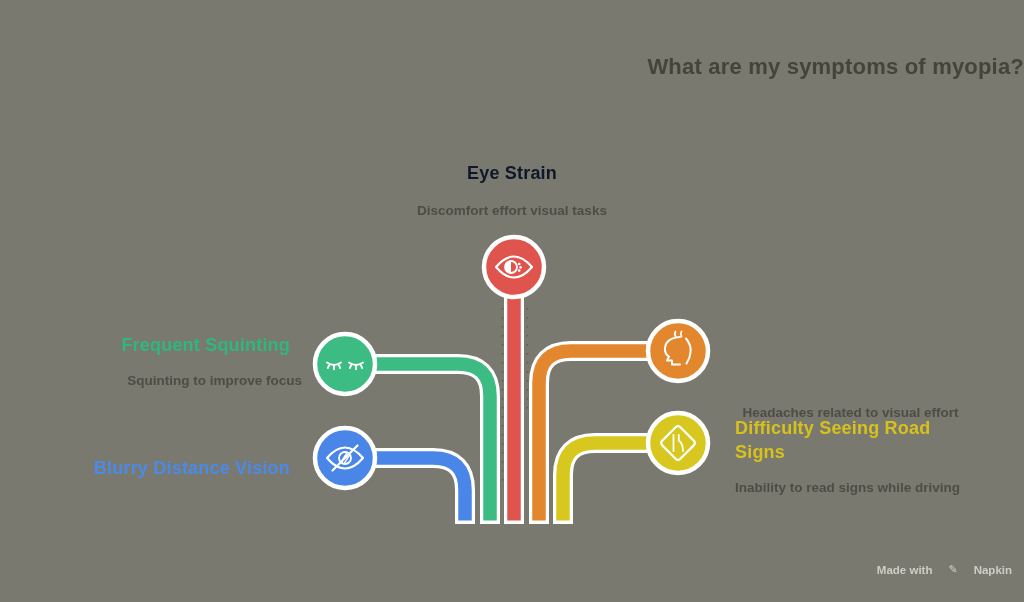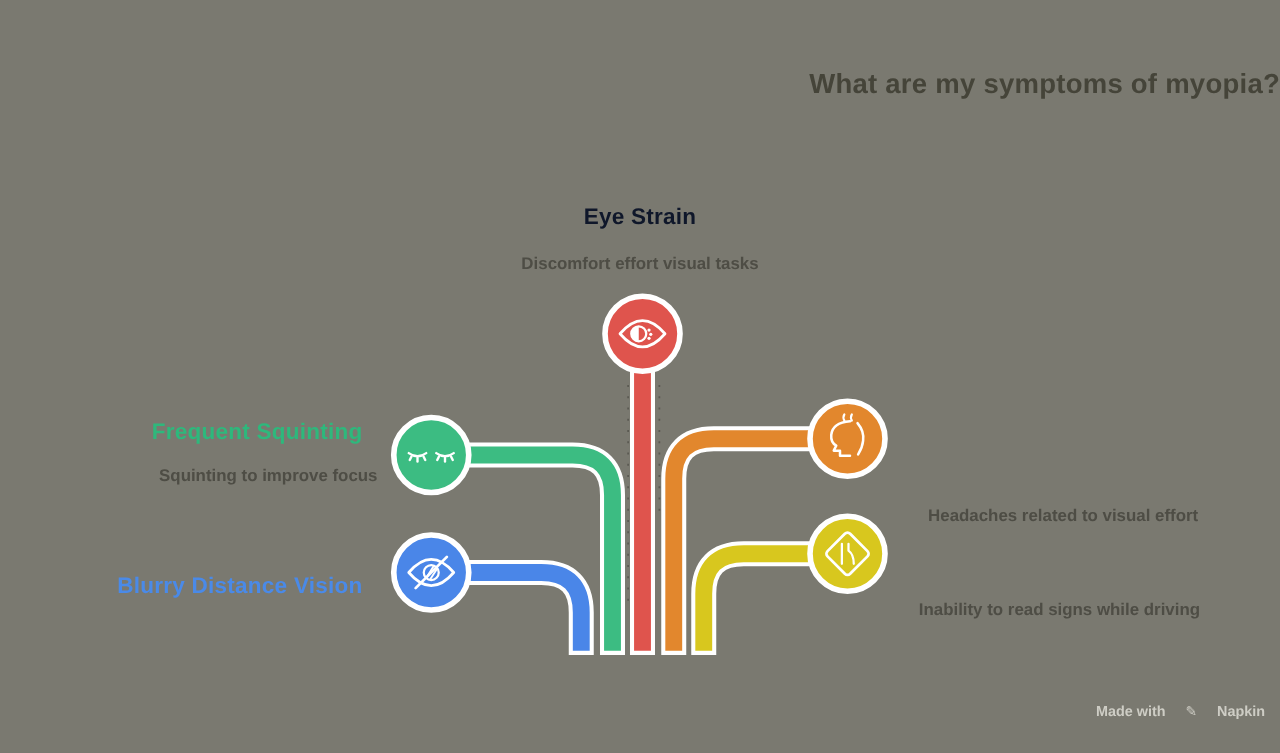--- a/index.html
+++ b/index.html
@@ -151,20 +151,21 @@
   <div class="node-title t-red" id="t-eye-strain">Eye Strain</div>
   <div class="node-desc" id="d-eye-strain">Discomfort effort visual tasks</div>
 
   <div class="node-title t-green" id="t-squint">Frequent Squinting</div>
   <div class="node-desc" id="d-squint">Squinting to improve focus</div>
 
   <div class="node-title t-blue" id="t-blurry">Blurry Distance Vision</div>
 
   <div class="node-desc" id="d-head">Headaches related to visual effort</div>
 
+  <div class="node-title t-yellow" id="t-road">Difficulty Seeing Road Signs</div>
   <div class="node-desc" id="d-road">Inability to read signs while driving</div>
 
   <div class="watermark">
     <span>Made with</span>
     <span class="pen">✎</span>
     <span>Napkin</span>
   </div>
 
 </div>
 

